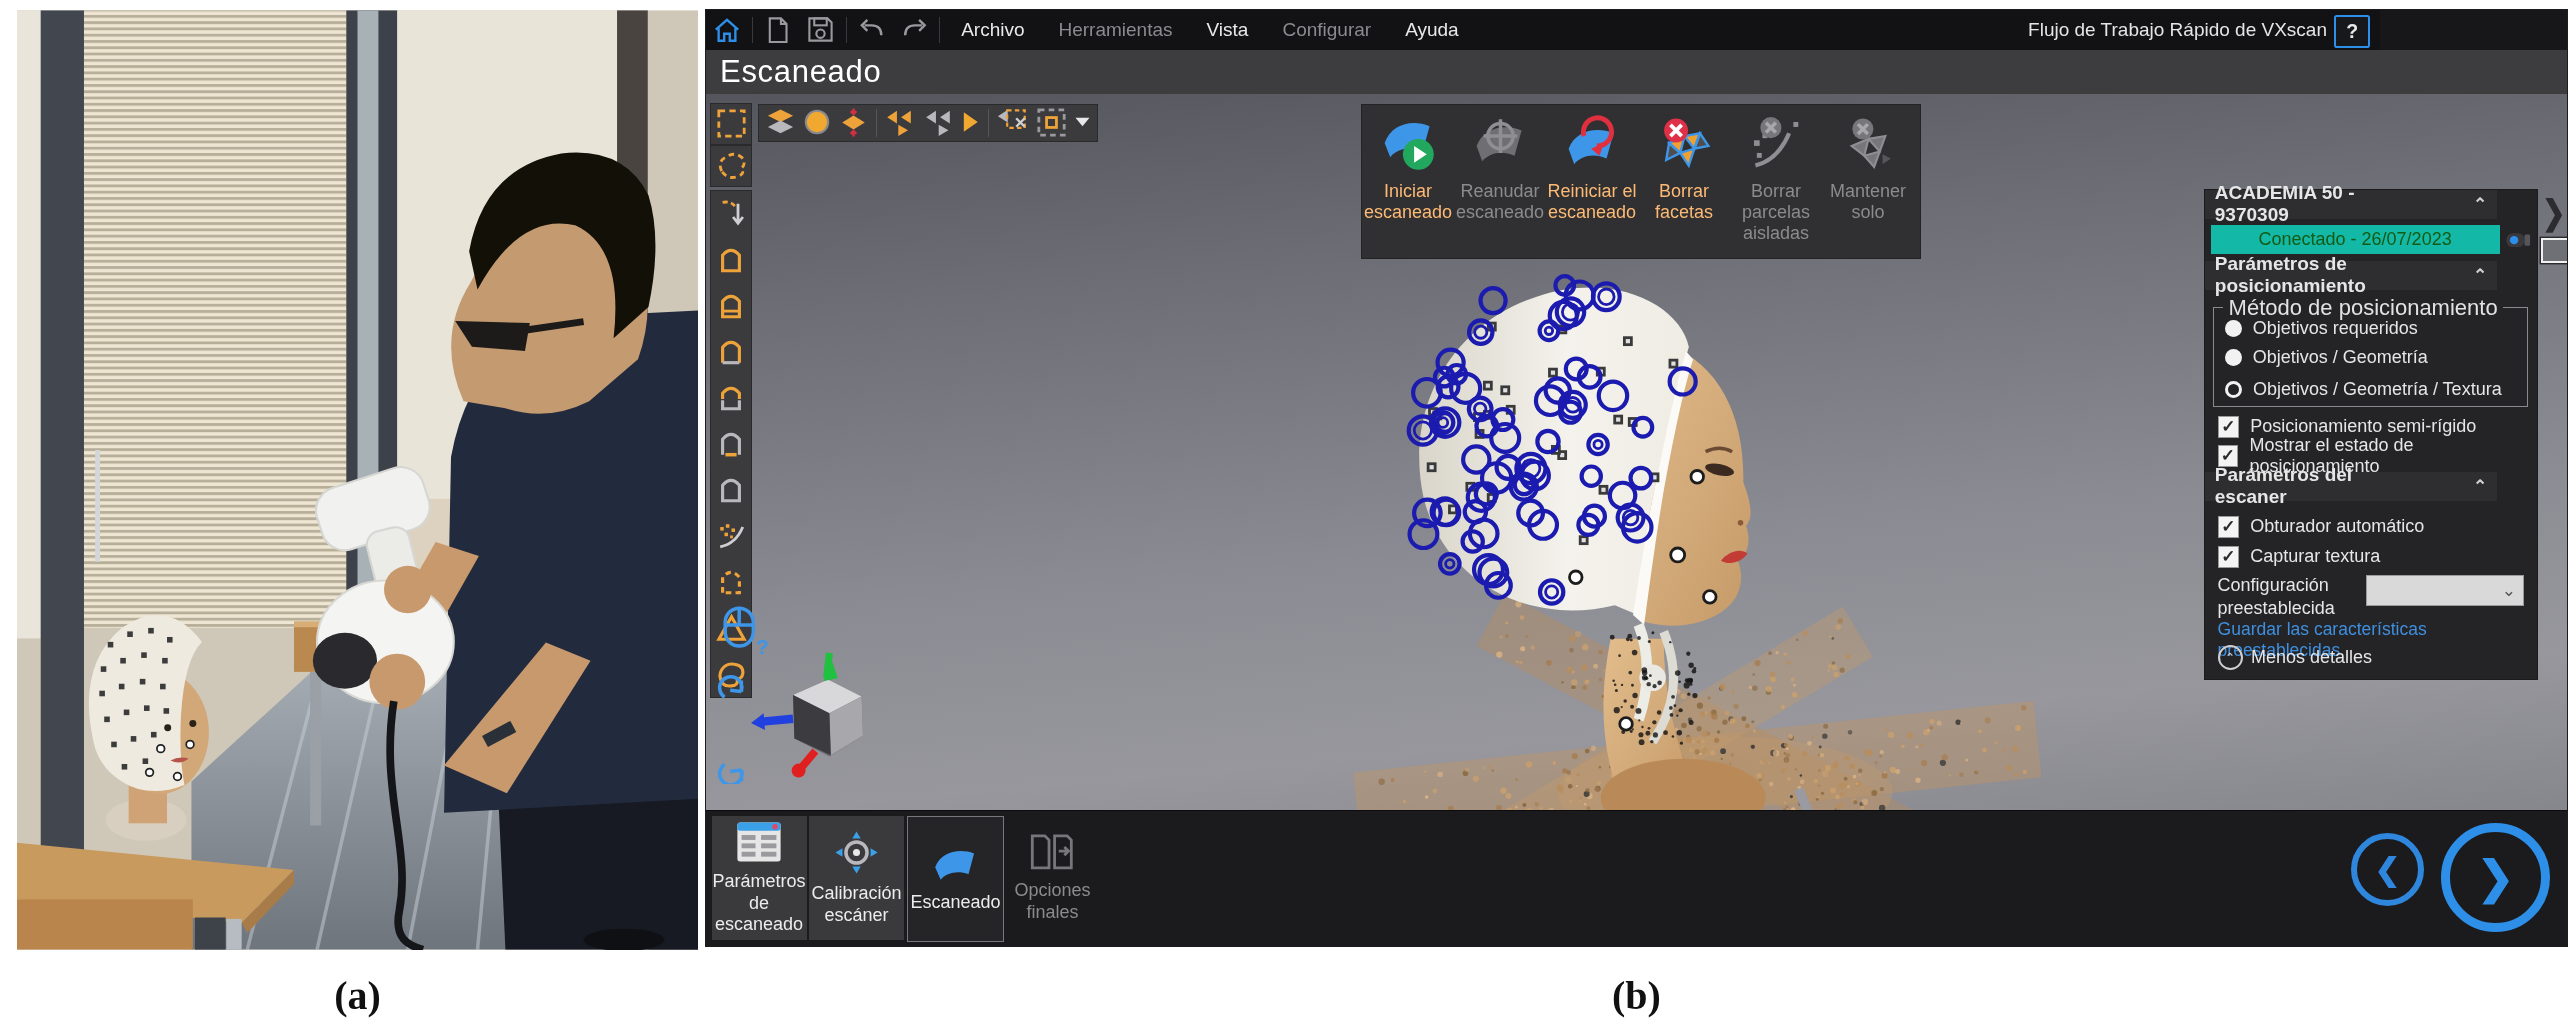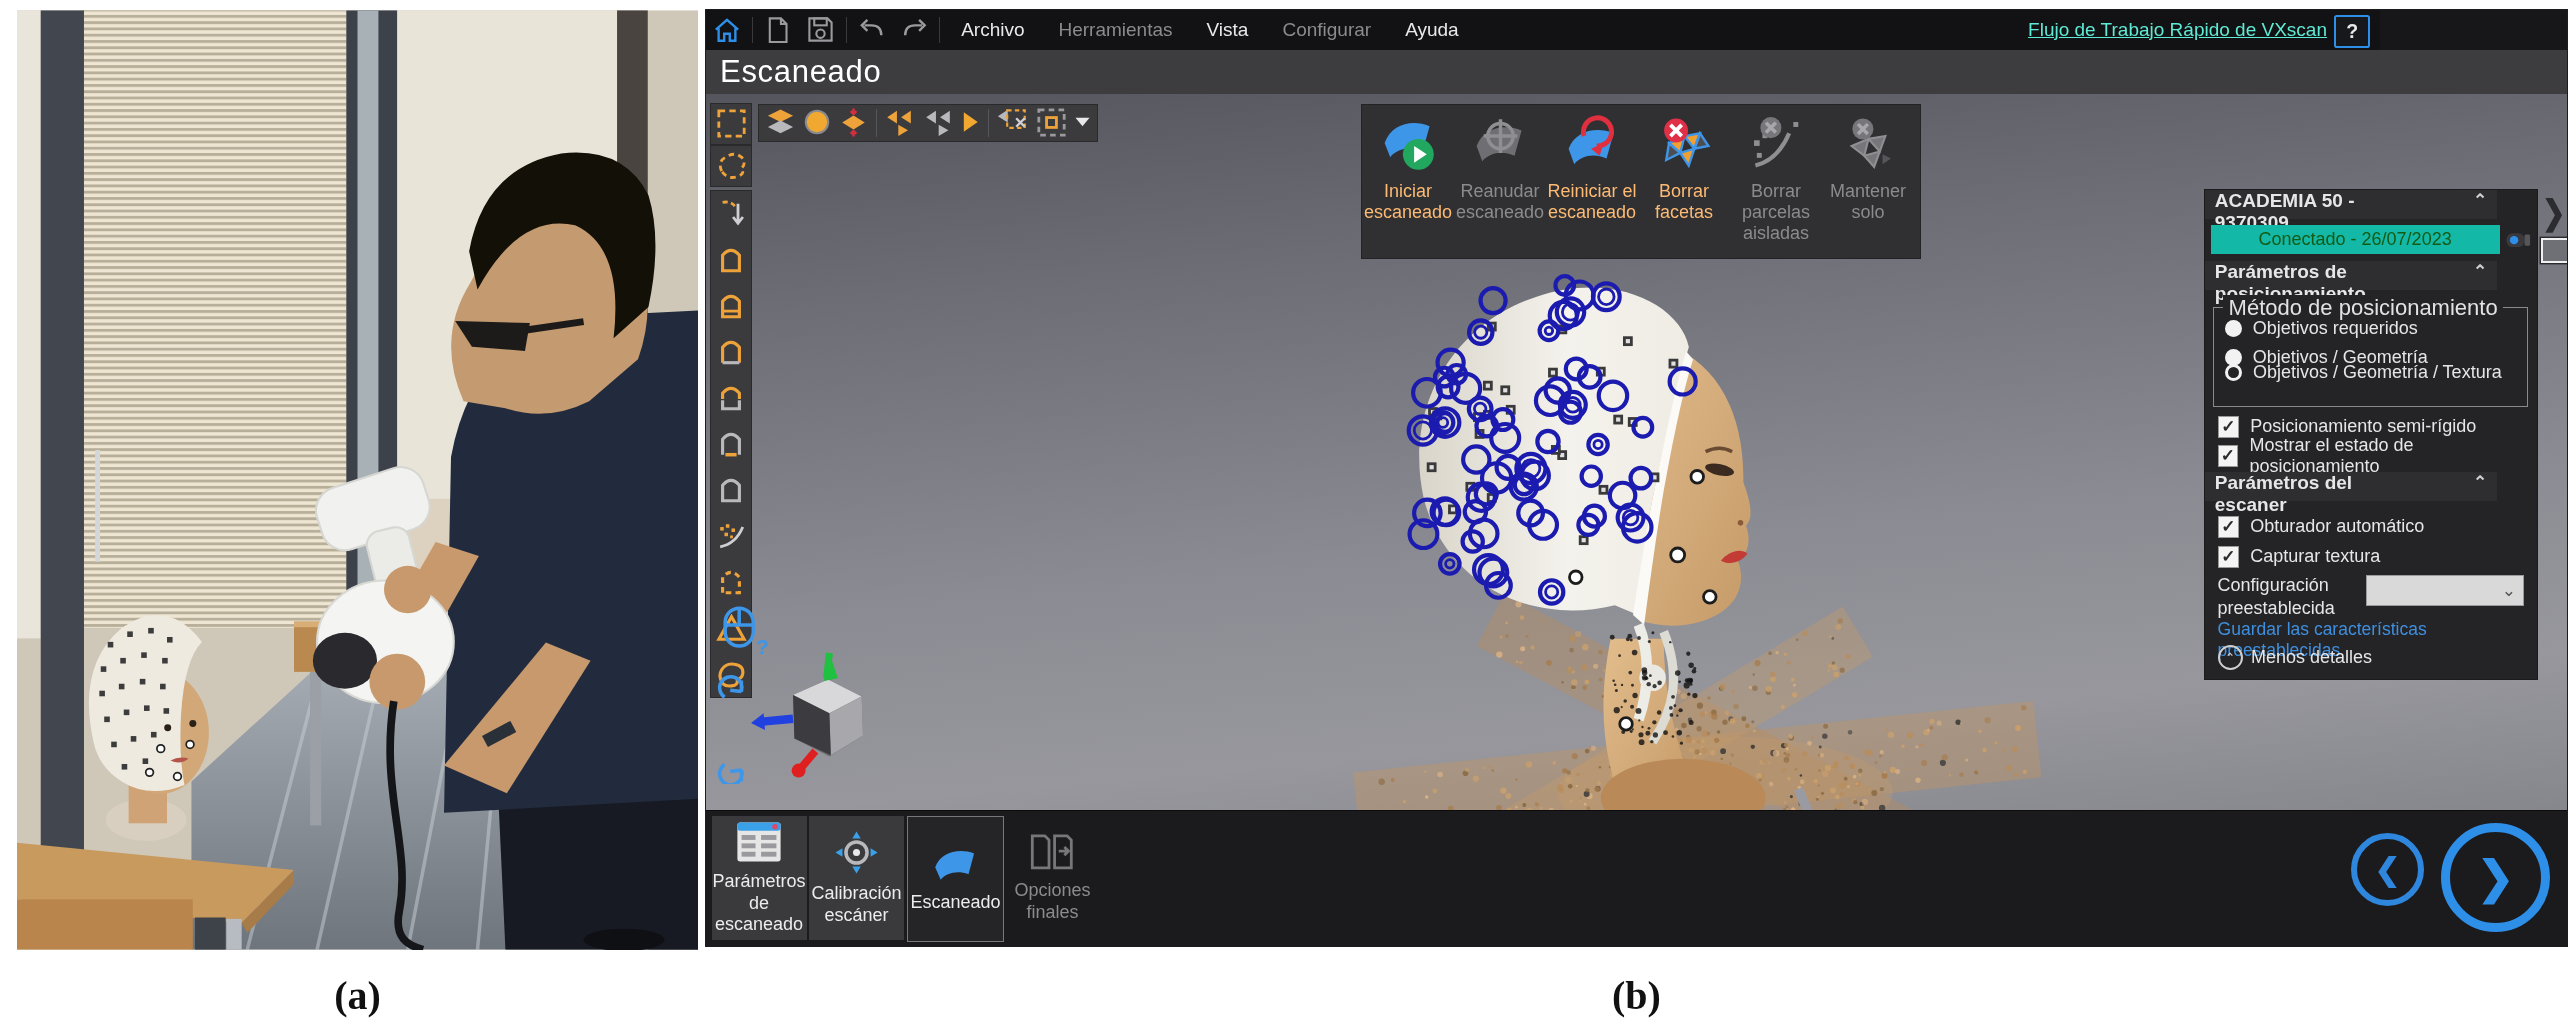--- a/index.html
+++ b/index.html
@@ -8,42 +8,42 @@
   .abs{position:absolute;}
   
   .caption{font-family:"Liberation Serif",serif;font-weight:bold;font-size:40px;color:#111;text-align:center;}
   
   #app{left:706px;top:9.8px;width:1861px;height:936px;background:#17171a;outline:1.4px solid #1d1d1f;}
   #titlebar{left:0;top:0;width:1674px;height:40px;background:#121214;display:flex;align-items:center;}
   .tb-icon{width:31px;height:28px;margin:0 5.6px;display:flex;align-items:center;justify-content:center;}
   .tb-sep{width:0.7px;height:26.5px;background:#3a3a3e;margin:0 4.2px;}
   .menu-item{color:#e9e9e9;font-size:19px;margin:0 17px;}
   .menu-item.dim{color:#8b8b8f;}
-  #wf-title{position:absolute;right:53px;top:0;height:40px;display:flex;align-items:center;color:#5eead4;font-size:19px;text-decoration:underline;}
+  #wf-title{position:absolute;right:53px;top:0;height:40px;display:flex;align-items:center;color:#e5e5e5;font-size:19px;}
   #help-btn{position:absolute;right:9.8px;top:5.6px;width:32px;height:29px;border:2.1px solid #2e8fe8;border-radius:2.8px;
             color:#e8e8e8;font-size:19.5px;font-weight:bold;display:flex;align-items:center;justify-content:center;background:#16181c;}
   #heading-band{left:0;top:40px;width:1861px;height:44px;background:#3d3d40;display:flex;align-items:center;}
   #heading-band .txt{color:#fff;font-size:31px;margin-left:14px;letter-spacing:0.7px;}
   
   #viewport{left:0;top:84px;width:1861px;height:716px;
             background:linear-gradient(175deg,#55555e 0%,#6d6d76 25%,#8b8b93 60%,#97979d 82%,#86868d 100%);overflow:hidden;}
   .tool-tile{width:40px;height:40px;background:#3b3b3e;border:0.7px solid #2a2a2c;display:flex;align-items:center;justify-content:center;}
   #top-toolbar{left:52px;top:10.5px;height:36px;background:#3b3b3e;border:0.7px solid #2a2a2c;display:flex;align-items:center;padding:0 5.6px;gap:7px;}
   .tt-sep{width:0.7px;height:28px;background:#55555a;}
   #left-strip{left:4.2px;top:96px;width:40px;background:#3b3b3e;border:0.7px solid #2a2a2c;display:flex;flex-direction:column;}
   .strip-slot{width:40px;height:46px;display:flex;align-items:center;justify-content:center;}
   
   #scan-toolbar{left:655px;top:10.5px;width:558px;height:143px;background:#303033;border:0.7px solid #232325;
                 display:flex;align-items:flex-start;padding-top:9.8px;}
   .scan-btn{width:92px;display:flex;flex-direction:column;align-items:center;gap:7px;}
   .scan-btn .lbl{font-size:18px;line-height:21px;text-align:center;color:#fdba74;}
   .scan-btn.disabled .lbl{color:#8b8b8d;}
   
   #right-panel{left:1498px;top:95px;width:332px;height:489px;background:#242427;border:0.7px solid #1b1b1d;color:#e6e6e6;font-size:18px;}
-  .rp-header{position:absolute;left:0;width:292px;height:29px;background:#2e2e31;display:flex;justify-content:space-between;padding:0 9.8px;box-sizing:border-box;font-weight:bold;font-size:19px;gap:44px;}
+  .rp-header{position:absolute;left:0;width:292px;height:29px;background:#2e2e31;display:flex;align-items:center;justify-content:space-between;padding:0 9.8px;box-sizing:border-box;font-weight:bold;font-size:19px;gap:44px;}
   .chev{color:#cfcfcf;font-size:17px;}
   #status-bar{position:absolute;left:5.6px;top:35px;width:289px;height:29px;display:flex;align-items:center;justify-content:center;
               color:#135a13;font-size:18px;}
   .groupbox{position:absolute;left:8.4px;top:117px;width:313px;height:98px;border:0.7px solid #8a8a8e;}
   .groupbox-title{position:absolute;left:18px;top:105px;background:#242427;padding:0 5.6px;font-size:22px;color:#e2e2e2;}
   .radio-row{position:absolute;left:19.5px;display:flex;align-items:center;gap:11.2px;height:24px;}
   .radio-dot{width:17px;height:17px;border-radius:50%;background:#f2f2f2;}
   .radio-row.sel .radio-dot{background:transparent;border:3.5px solid #f2f2f2;width:11.2px;height:11.2px;}
   .check-row{position:absolute;left:12.6px;display:flex;align-items:center;gap:11.2px;height:24px;}
   .checkbox{width:19.5px;height:19.5px;background:#f4f4f4;border:0.7px solid #999;display:flex;align-items:center;justify-content:center;
@@ -1228,21 +1228,21 @@
       <div class="groupbox"></div>
       <div class="groupbox-title">Método de posicionamiento</div>
       <div class="radio-row" style="top:127px">
         <span class="radio-dot"></span>
             <span>Objetivos requeridos</span>
       </div>
       <div class="radio-row" style="top:156px">
         <span class="radio-dot"></span>
             <span>Objetivos / Geometría</span>
       </div>
-      <div class="radio-row sel" style="top:171px">
+      <div class="radio-row sel" style="top:188px">
         <span class="radio-dot"></span>
             <span>Objetivos / Geometría / Textura</span>
       </div>
       <div class="check-row on" style="top:225px">
         <span class="checkbox">
               <span class="mark">✓</span>
             </span>
             <span>Posicionamiento semi-rígido</span>
       </div>
       <div class="check-row on" style="top:254px">

